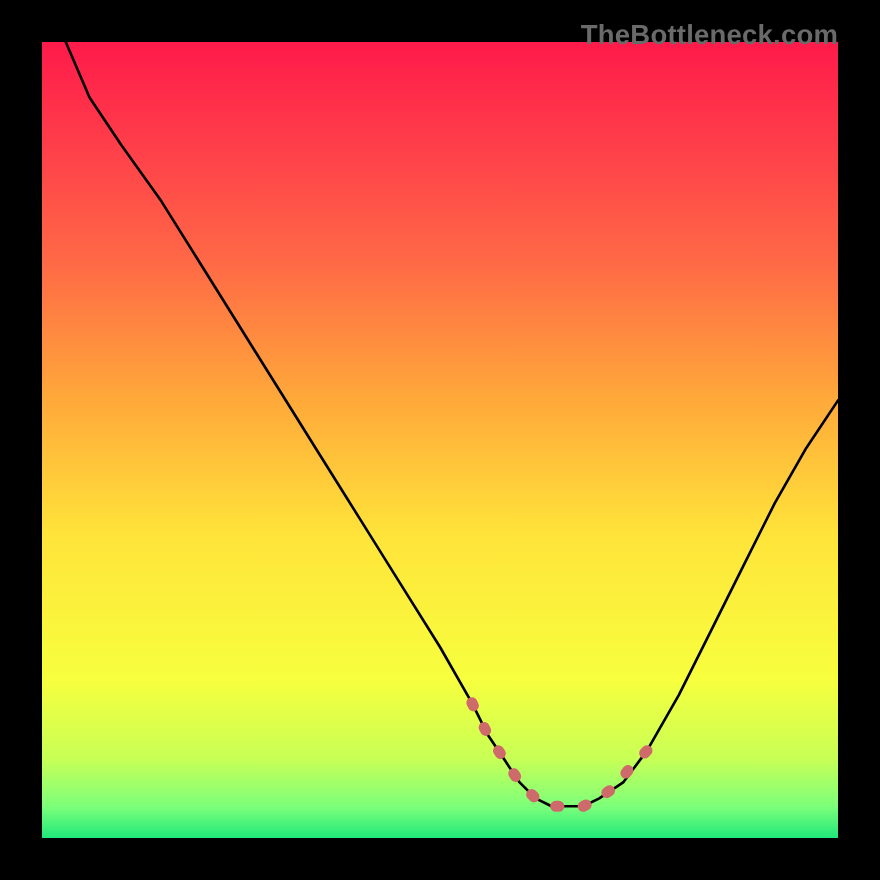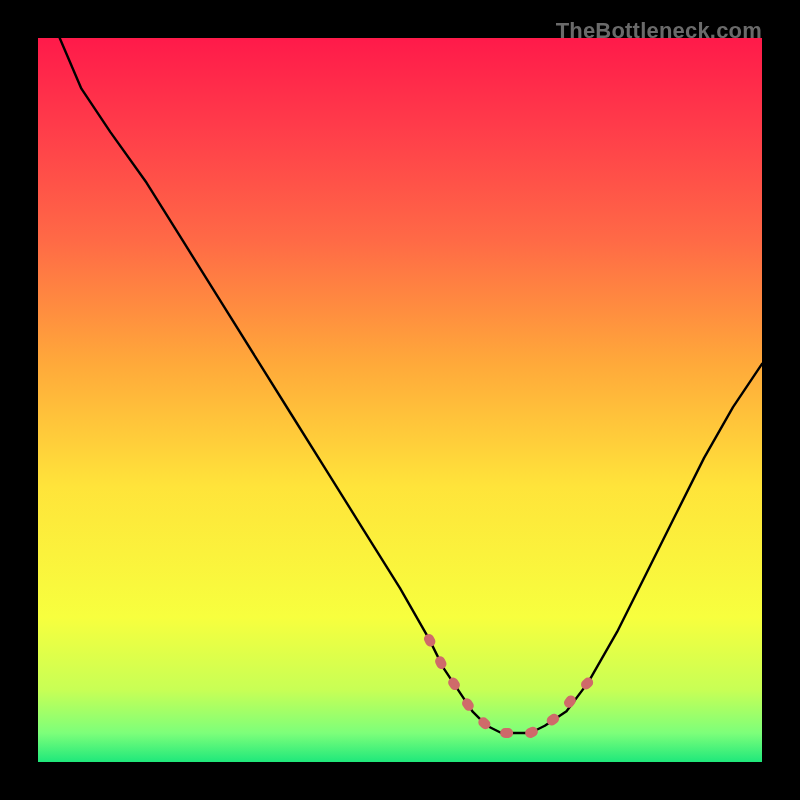--- a/index.html
+++ b/index.html
@@ -32,21 +32,21 @@
     left: 0;
     top: 0;
     width: 100%;
     height: 100%;
   }
   .watermark {
     position: absolute;
     top: 0px;
     right: 20px;
     color: #6a6a6a;
-    font-size: 22px;
+    font-size: 25px;
     font-weight: 600;
     letter-spacing: 0.2px;
     user-select: none;
   }
   svg {
     position: absolute;
     left: 0;
     top: 0;
   }
 </style>

